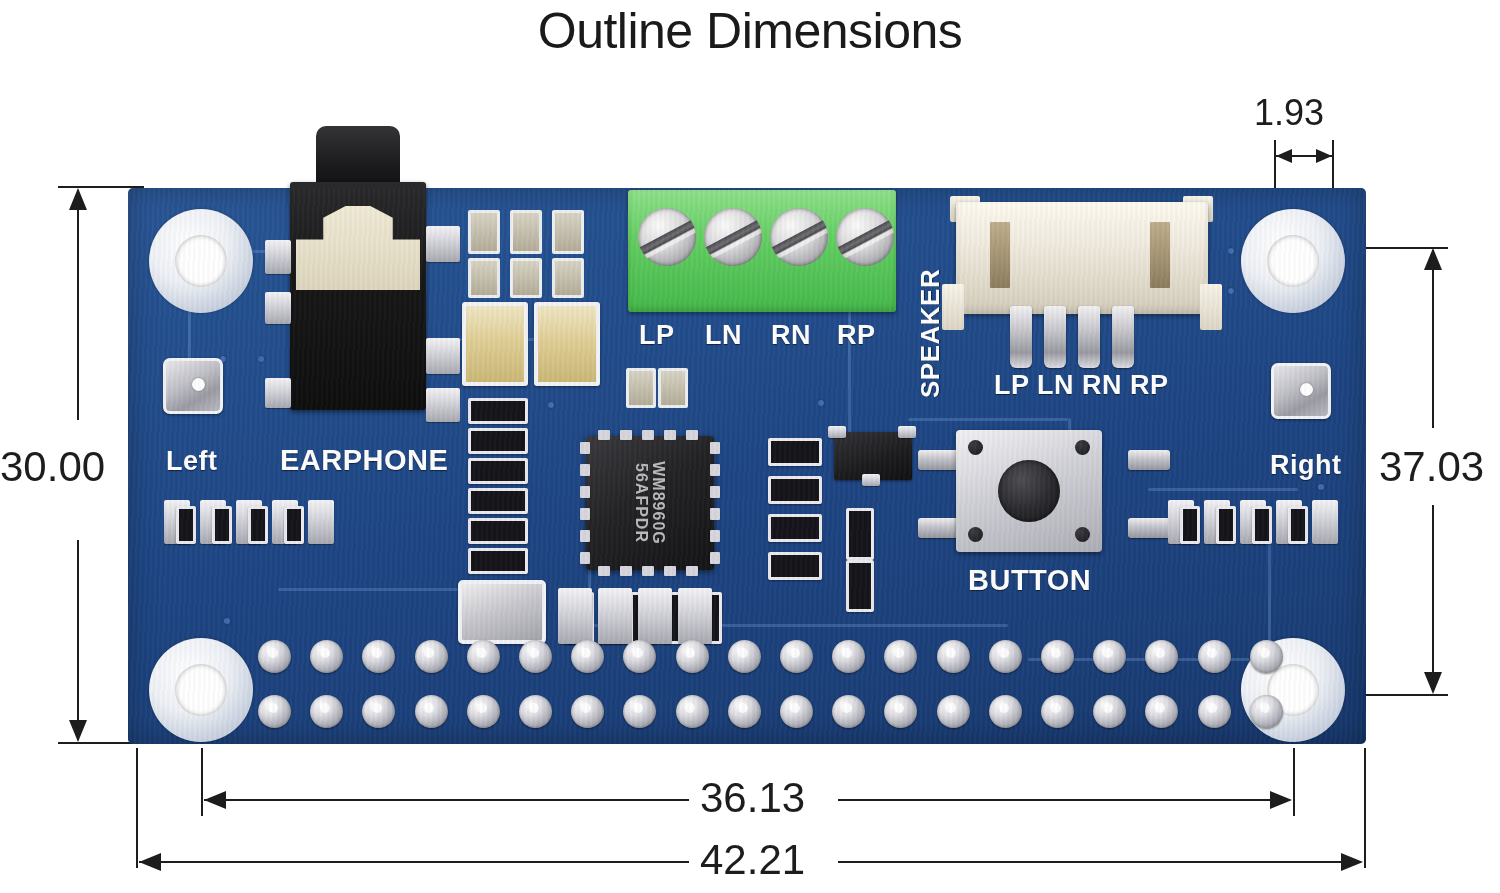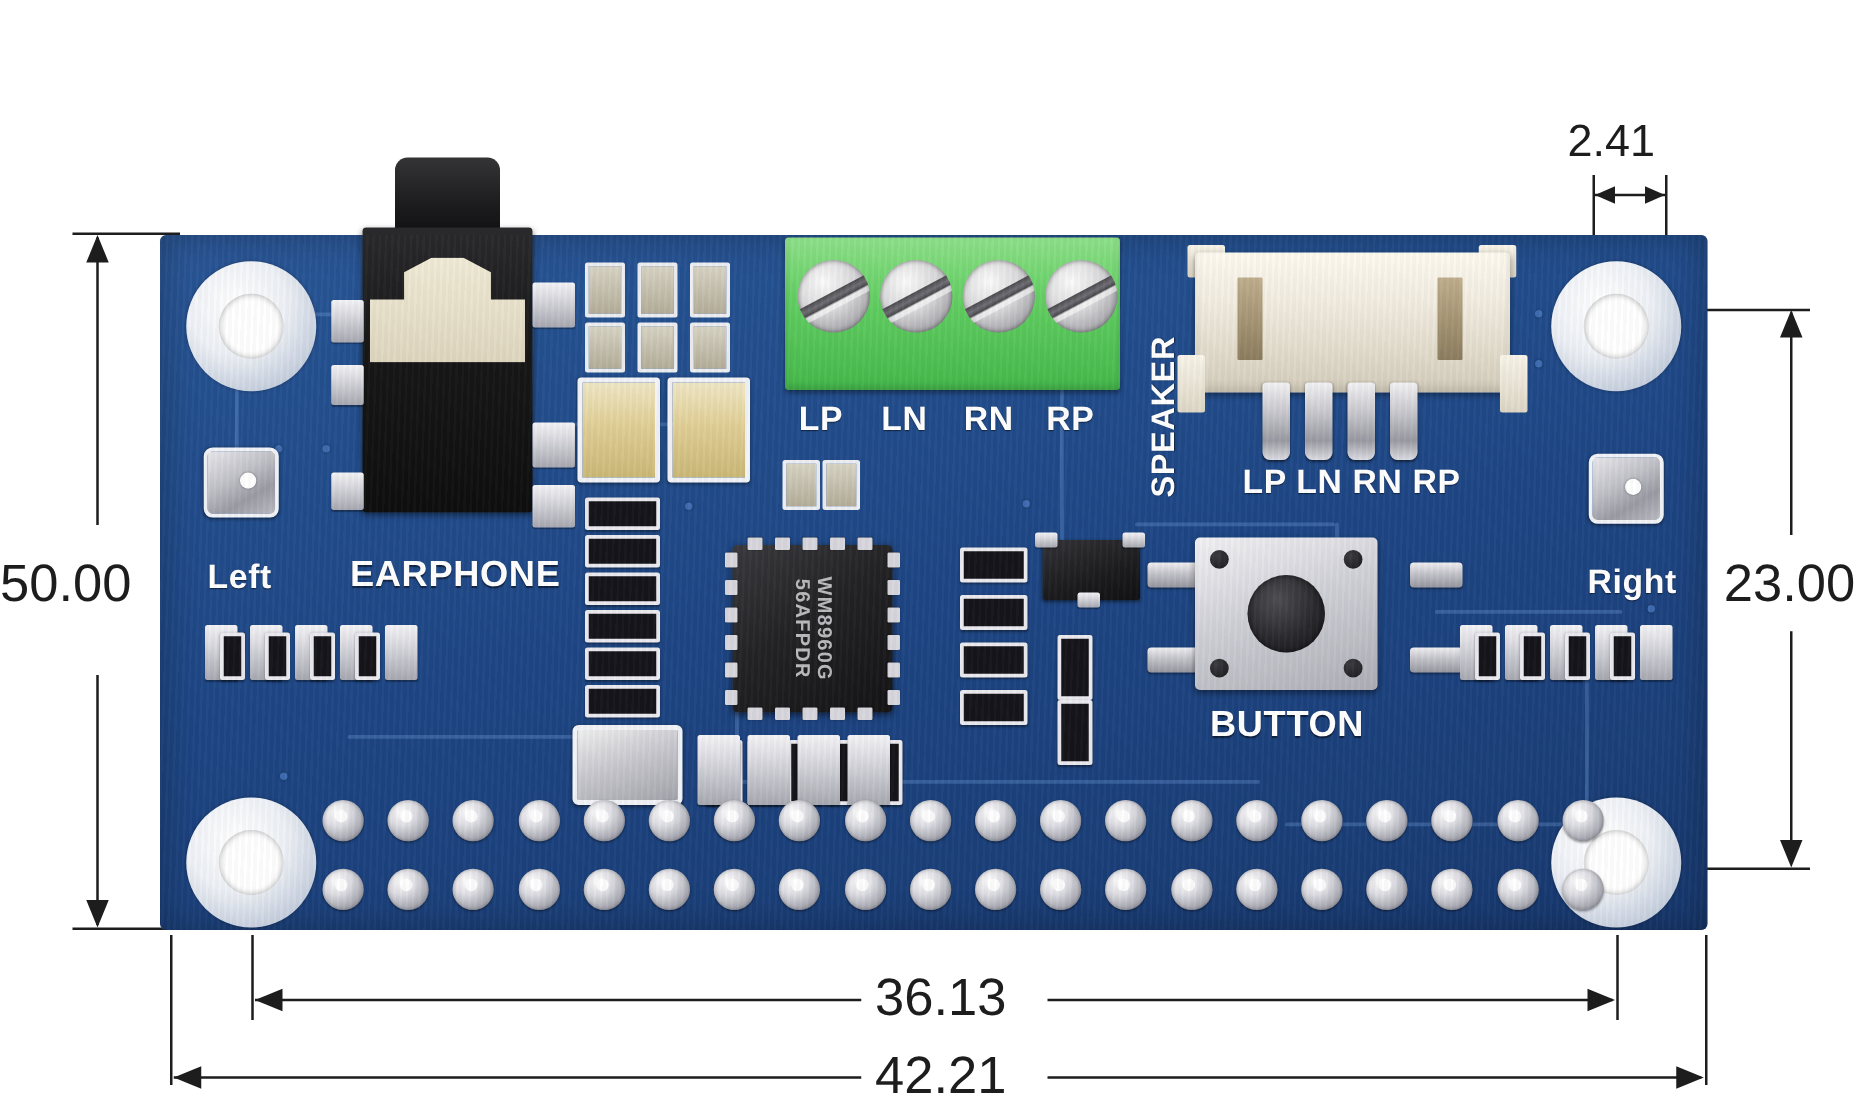--- a/index.html
+++ b/index.html
@@ -397,43 +397,44 @@
     height: 10px;
     border-radius: 50%;
     background: rgba(255,255,255,0.85);
   }
 </style>
 </head>
 <body>
 
 <div id="stage">
 
-
-  <div class="dim-text small" style="left:1254px; top:92px;">2.41</div>
+  <div id="title">Outline Dimensions</div>
+
+  <div class="dim-text small" style="left:1254px; top:92px;">1.93</div>
   <div class="ext-v" style="left:1274px; top:140px; height:72px;"></div>
   <div class="ext-v" style="left:1332px; top:140px; height:72px;"></div>
   <div class="dimline-h" style="left:1276px; top:155px; width:56px;"></div>
   <div class="arrow sm left" style="left:1276px; top:149px;"></div>
   <div class="arrow sm right" style="left:1316px; top:149px;"></div>
 
   <div class="ext-h" style="left:58px; top:186px; width:86px;"></div>
   <div class="ext-h" style="left:58px; top:742px; width:86px;"></div>
   <div class="dimline-v" style="left:77px; top:190px; height:230px;"></div>
   <div class="dimline-v" style="left:77px; top:540px; height:200px;"></div>
   <div class="arrow up" style="left:69px; top:188px;"></div>
   <div class="arrow down" style="left:69px; top:720px;"></div>
-  <div class="dim-text" style="left:0px; top:443px;">50.00</div>
+  <div class="dim-text" style="left:0px; top:443px;">30.00</div>
 
   <div class="ext-h" style="left:1360px; top:247px; width:88px;"></div>
   <div class="ext-h" style="left:1360px; top:694px; width:88px;"></div>
   <div class="dimline-v" style="left:1432px; top:250px; height:178px;"></div>
   <div class="dimline-v" style="left:1432px; top:505px; height:168px;"></div>
   <div class="arrow up" style="left:1424px; top:248px;"></div>
   <div class="arrow down" style="left:1424px; top:672px;"></div>
-  <div class="dim-text" style="left:1379px; top:443px;">23.00</div>
+  <div class="dim-text" style="left:1379px; top:443px;">37.03</div>
 
   <div class="ext-v" style="left:201px; top:748px; height:68px;"></div>
   <div class="ext-v" style="left:1293px; top:748px; height:68px;"></div>
   <div class="dimline-h" style="left:204px; top:799px; width:485px;"></div>
   <div class="dimline-h" style="left:838px; top:799px; width:452px;"></div>
   <div class="arrow left" style="left:204px; top:791px;"></div>
   <div class="arrow right" style="left:1270px; top:791px;"></div>
   <div class="dim-text" style="left:700px; top:774px;">36.13</div>
 
   <div class="ext-v" style="left:136px; top:748px; height:120px;"></div>

